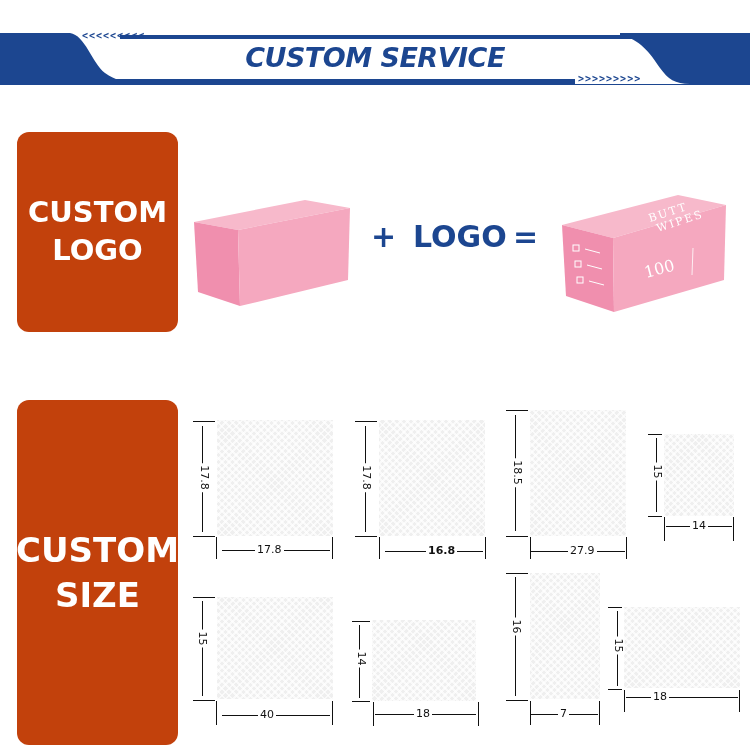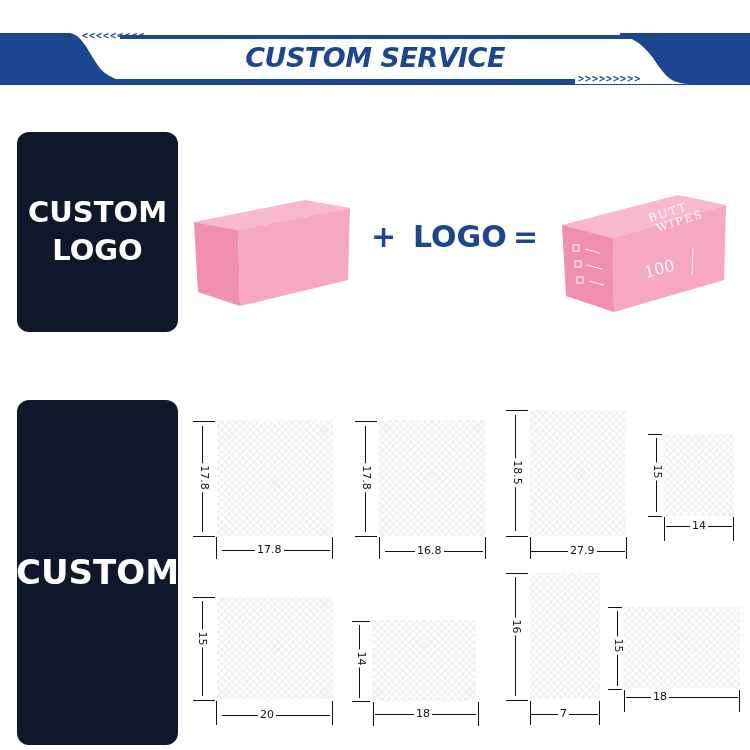--- a/index.html
+++ b/index.html
@@ -5,21 +5,21 @@
   html, body { margin: 0; padding: 0; background: #ffffff; }
   body { width: 750px; height: 750px; position: relative; overflow: hidden; font-family: "DejaVu Sans", sans-serif; }
 
   
   .banner { position: absolute; left: 0; top: 33px; width: 750px; height: 52px; }
   .banner svg { position: absolute; left: 0; top: 0; }
   .banner-title { position: absolute; left: 0; width: 750px; top: 42px; text-align: center; color: #1c4690; font-weight: bold; font-style: italic; font-size: 27px; letter-spacing: -0.5px; font-family: "DejaVu Sans", sans-serif; }
   .chev { position: absolute; color: #1c4690; font-size: 10px; font-weight: bold; letter-spacing: 1px; font-family: "DejaVu Sans Mono", monospace; }
 
   
-  .panel { position: absolute; left: 17px; border-radius: 12px; background: #0f172a; color: #fff; font-weight: bold; display: flex; flex-direction: column; align-items: center; justify-content: center; text-align: center; }
+  .panel { position: absolute; left: 17px; border-radius: 12px; background: #c2410c; color: #fff; font-weight: bold; display: flex; flex-direction: column; align-items: center; justify-content: center; text-align: center; }
   .panel span { display: block; line-height: 1.3; }
   .panel-logo { top: 132px; width: 161px; height: 200px; font-size: 29px; }
   .panel-size { top: 400px; width: 161px; height: 345px; font-size: 34px; }
 
   
   .box { position: absolute; }
   .op { position: absolute; color: #1c4690; font-weight: bold; font-size: 30px; }
 
   
   .wipe { position: absolute; background-color: #efefef;
@@ -74,20 +74,21 @@
   <rect x="17" y="71" width="6" height="6" fill="none" stroke="#fff" stroke-width="1"></rect>
   <rect x="19" y="87" width="6" height="6" fill="none" stroke="#fff" stroke-width="1"></rect>
   <line x1="27" y1="59" x2="42" y2="63" stroke="#fff" stroke-width="1"></line>
   <line x1="29" y1="75" x2="44" y2="79" stroke="#fff" stroke-width="1"></line>
   <line x1="31" y1="91" x2="46" y2="95" stroke="#fff" stroke-width="1"></line>
   <line x1="135" y1="58" x2="134" y2="85" stroke="#fff" stroke-width="0.8"></line>
 </svg>
 
 <div class="panel panel-size">
   <span>CUSTOM</span>
+  <span>SIZE</span>
 </div>
 
 <div>
   <div class="wipe" style="left:217px; top:420px; width:116px; height:116px;"></div>
   <div class="line" style="left:193px; top:421px; width:22px; height:1px;"></div>
   <div class="line" style="left:193px; top:536px; width:22px; height:1px;"></div>
   <div class="line" style="left:202px; top:426px; width:1px; height:106px;"></div>
   <div class="line" style="left:216px; top:537px; width:1px; height:22px;"></div>
   <div class="line" style="left:332px; top:537px; width:1px; height:22px;"></div>
   <div class="line" style="left:222px; top:550px; width:108px; height:1px;"></div>
@@ -97,21 +98,21 @@
 
 <div>
   <div class="wipe" style="left:379px; top:420px; width:106px; height:116px;"></div>
   <div class="line" style="left:355px; top:421px; width:22px; height:1px;"></div>
   <div class="line" style="left:355px; top:536px; width:22px; height:1px;"></div>
   <div class="line" style="left:365px; top:426px; width:1px; height:106px;"></div>
   <div class="line" style="left:379px; top:537px; width:1px; height:22px;"></div>
   <div class="line" style="left:485px; top:537px; width:1px; height:22px;"></div>
   <div class="line" style="left:385px; top:551px; width:98px; height:1px;"></div>
   <span class="dim v" style="left:352px; top:471px;">17.8</span>
-  <span class="dim" style="left:415px; top:544px;">16.8</span>
+  <span class="dim" style="left:426px; top:544px;font-weight:bold;">16.8</span>
 </div>
 
 <div>
   <div class="wipe" style="left:530px; top:410px; width:96px; height:126px;"></div>
   <div class="line" style="left:506px; top:410px; width:22px; height:1px;"></div>
   <div class="line" style="left:506px; top:536px; width:22px; height:1px;"></div>
   <div class="line" style="left:515px; top:415px; width:1px; height:116px;"></div>
   <div class="line" style="left:530px; top:537px; width:1px; height:22px;"></div>
   <div class="line" style="left:626px; top:537px; width:1px; height:22px;"></div>
   <div class="line" style="left:531px; top:551px; width:94px; height:1px;"></div>
@@ -133,21 +134,21 @@
 
 <div>
   <div class="wipe" style="left:217px; top:597px; width:116px; height:102px;"></div>
   <div class="line" style="left:193px; top:597px; width:22px; height:1px;"></div>
   <div class="line" style="left:193px; top:700px; width:22px; height:1px;"></div>
   <div class="line" style="left:202px; top:601px; width:1px; height:95px;"></div>
   <div class="line" style="left:216px; top:701px; width:1px; height:24px;"></div>
   <div class="line" style="left:332px; top:701px; width:1px; height:24px;"></div>
   <div class="line" style="left:222px; top:715px; width:108px; height:1px;"></div>
   <span class="dim v" style="left:193px; top:632px;">15</span>
-  <span class="dim" style="left:258px; top:708px;">20</span>
+  <span class="dim" style="left:258px; top:708px;">40</span>
 </div>
 
 <div>
   <div class="wipe" style="left:372px; top:620px; width:104px; height:81px;"></div>
   <div class="line" style="left:352px; top:621px; width:18px; height:1px;"></div>
   <div class="line" style="left:352px; top:701px; width:18px; height:1px;"></div>
   <div class="line" style="left:359px; top:625px; width:1px; height:73px;"></div>
   <div class="line" style="left:373px; top:702px; width:1px; height:24px;"></div>
   <div class="line" style="left:478px; top:702px; width:1px; height:24px;"></div>
   <div class="line" style="left:375px; top:714px; width:101px; height:1px;"></div>

